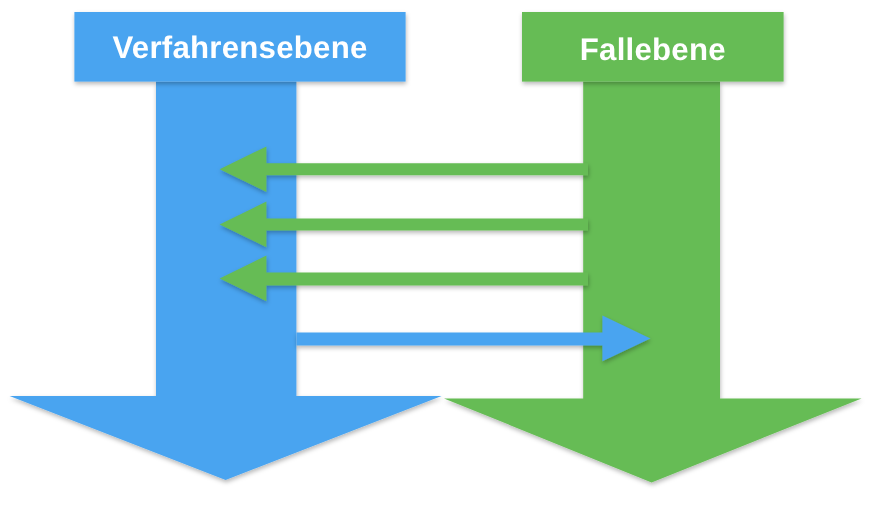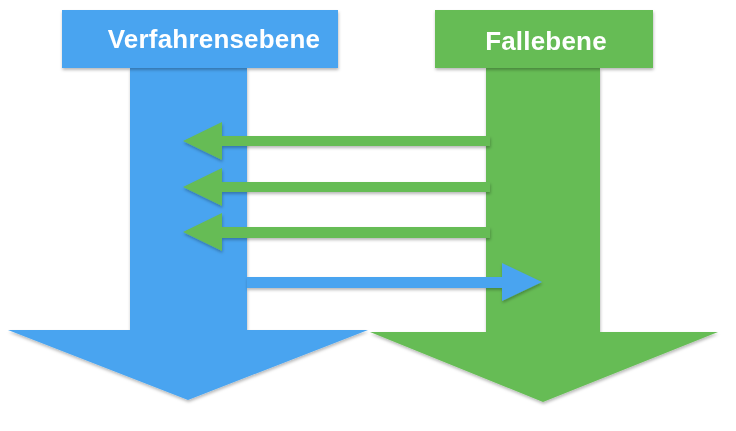--- a/index.html
+++ b/index.html
@@ -27,22 +27,22 @@
     display: flex;
     align-items: center;
     justify-content: center;
     color: #ffffff;
     font-weight: bold;
     font-size: 26px;
     letter-spacing: 0.2px;
     white-space: nowrap;
     pointer-events: none;
   }
-  .level-label.left  { left: 76px;  top: 10px; width: 276px; height: 58px; }
-  .level-label.right { left: 425px; top: 10px; width: 218px; height: 62px; padding-left: 12px; }
+  .level-label.left  { left: 62px;  top: 10px; width: 276px; height: 58px; }
+  .level-label.right { left: 435px; top: 10px; width: 218px; height: 62px; }
 </style>
 </head>
 <body>
 
 <div class="stage">
 
   <svg viewBox="0 0 736 431">
     <defs>
       <filter id="ds" x="-20%" y="-20%" width="140%" height="150%">
         <feDropShadow dx="0.5" dy="2" stdDeviation="1.8" flood-color="#000000" flood-opacity="0.28"></feDropShadow>

